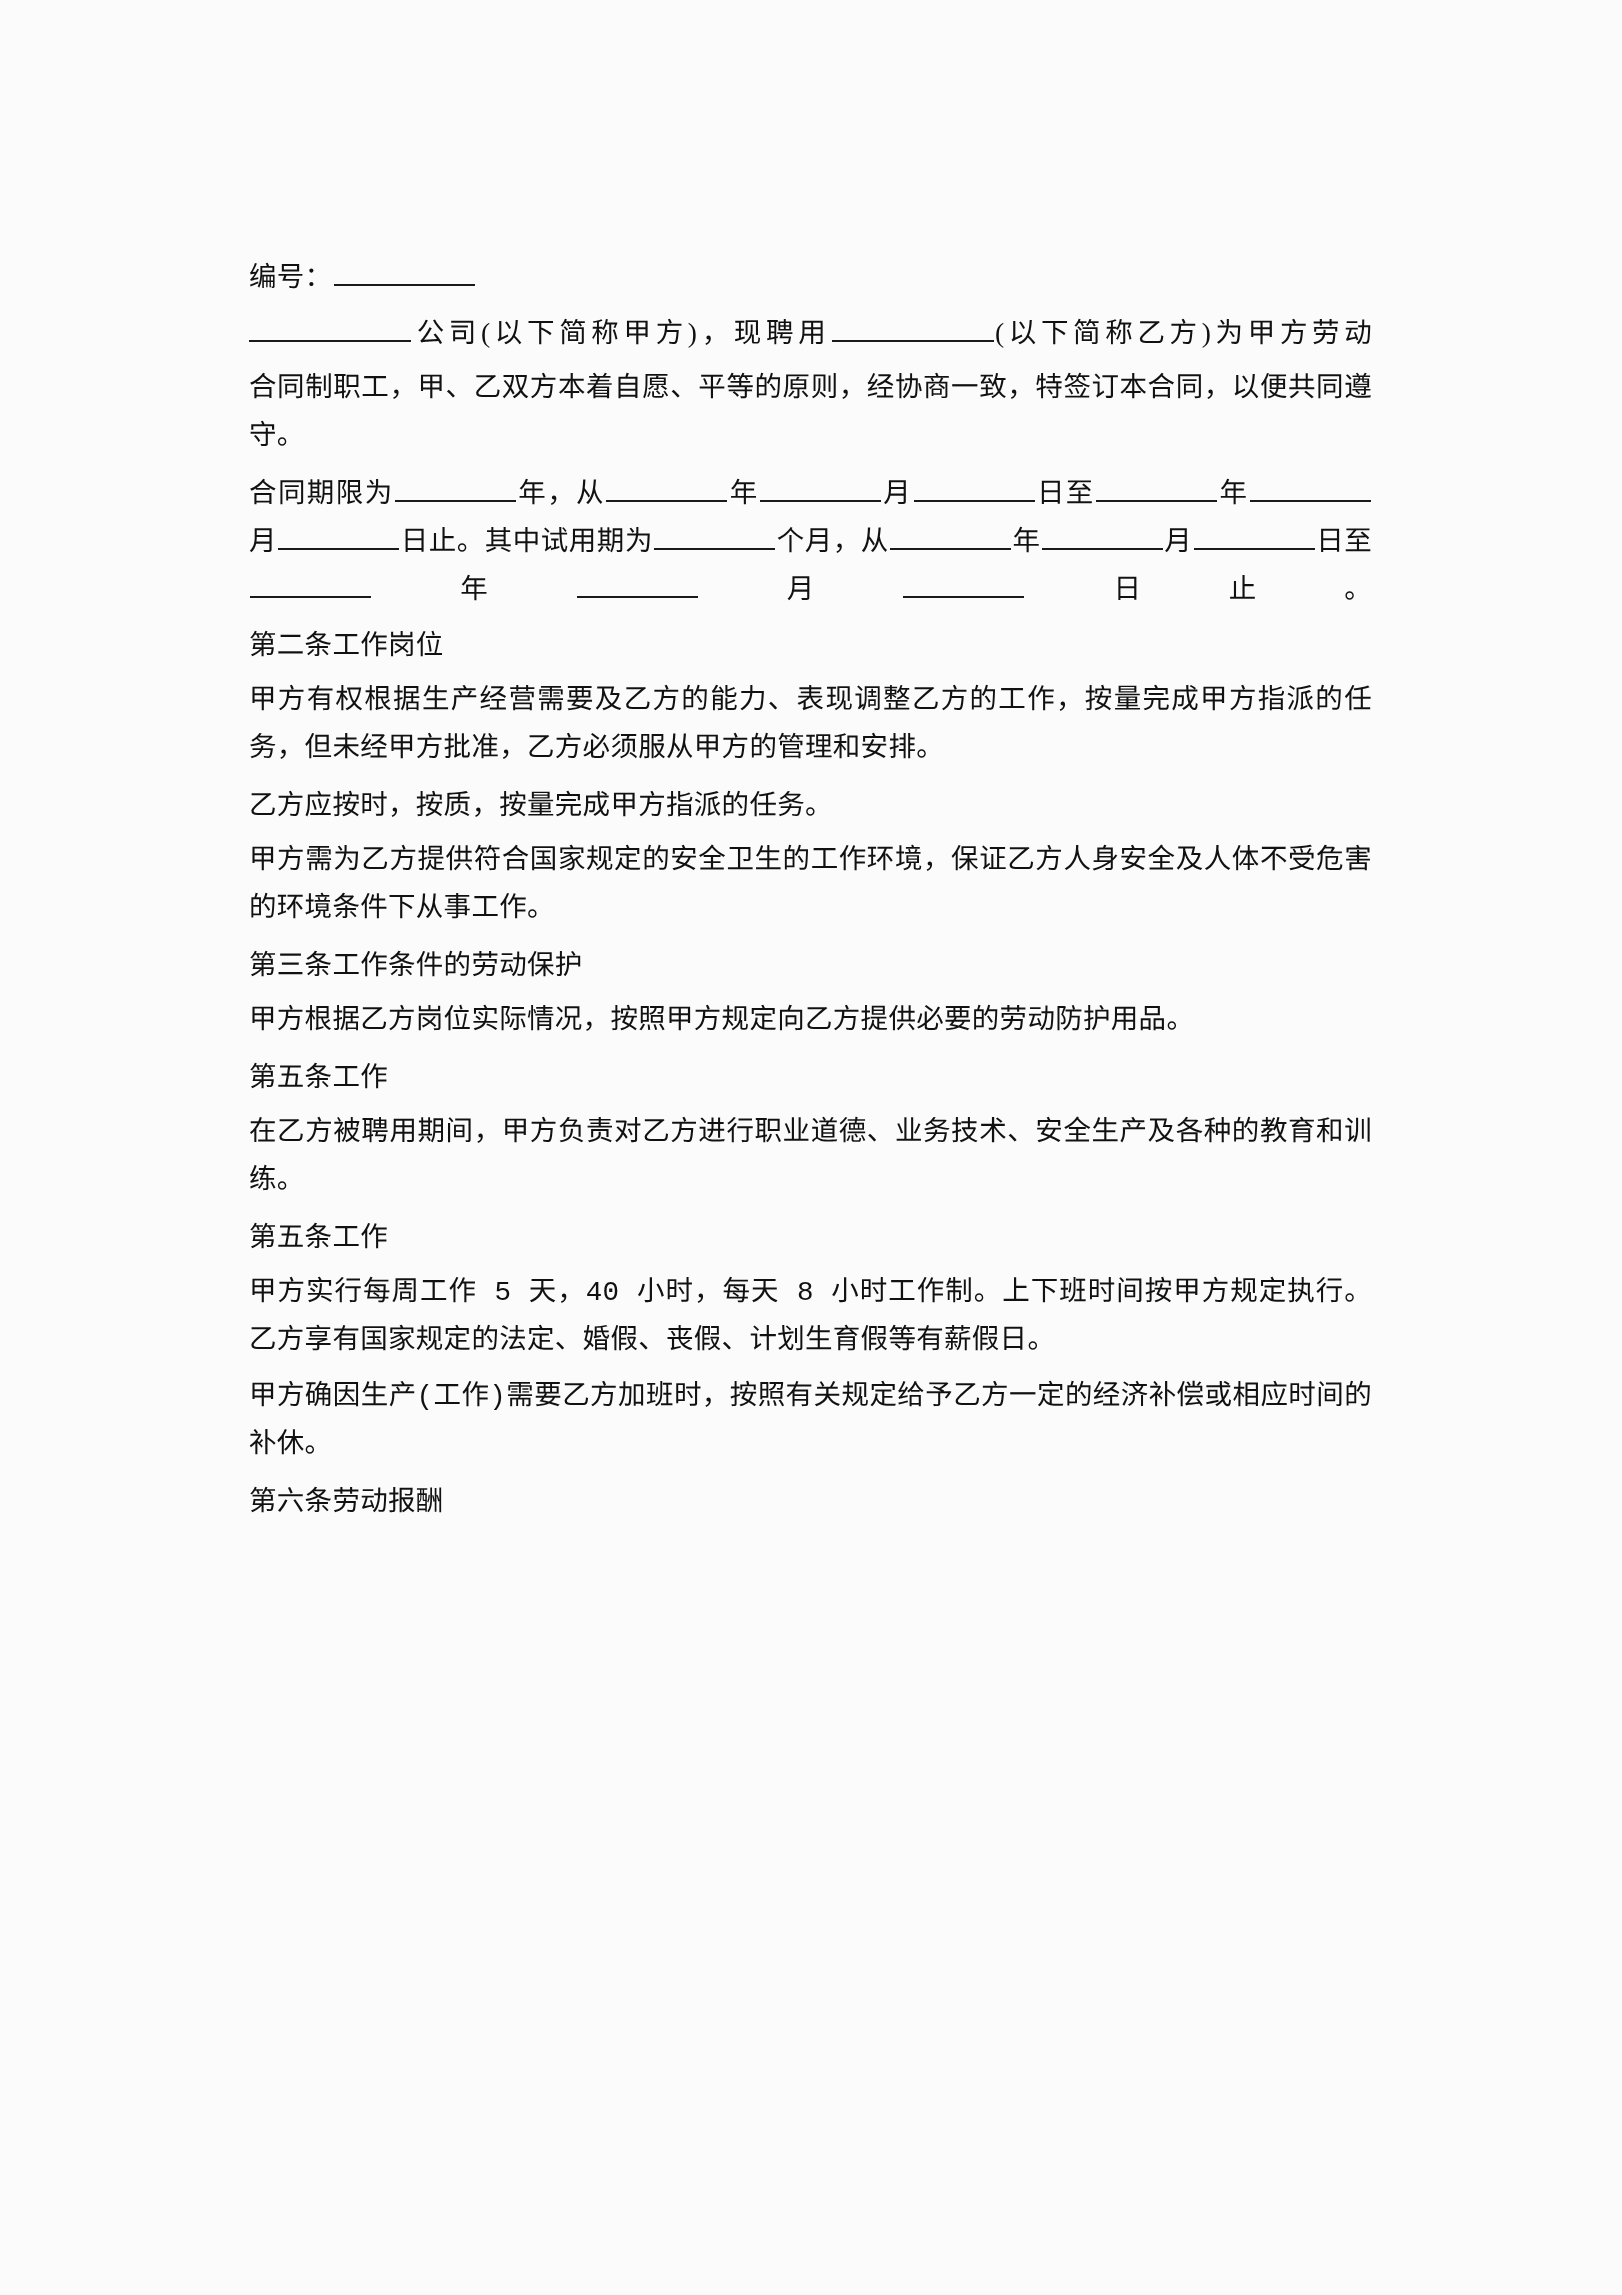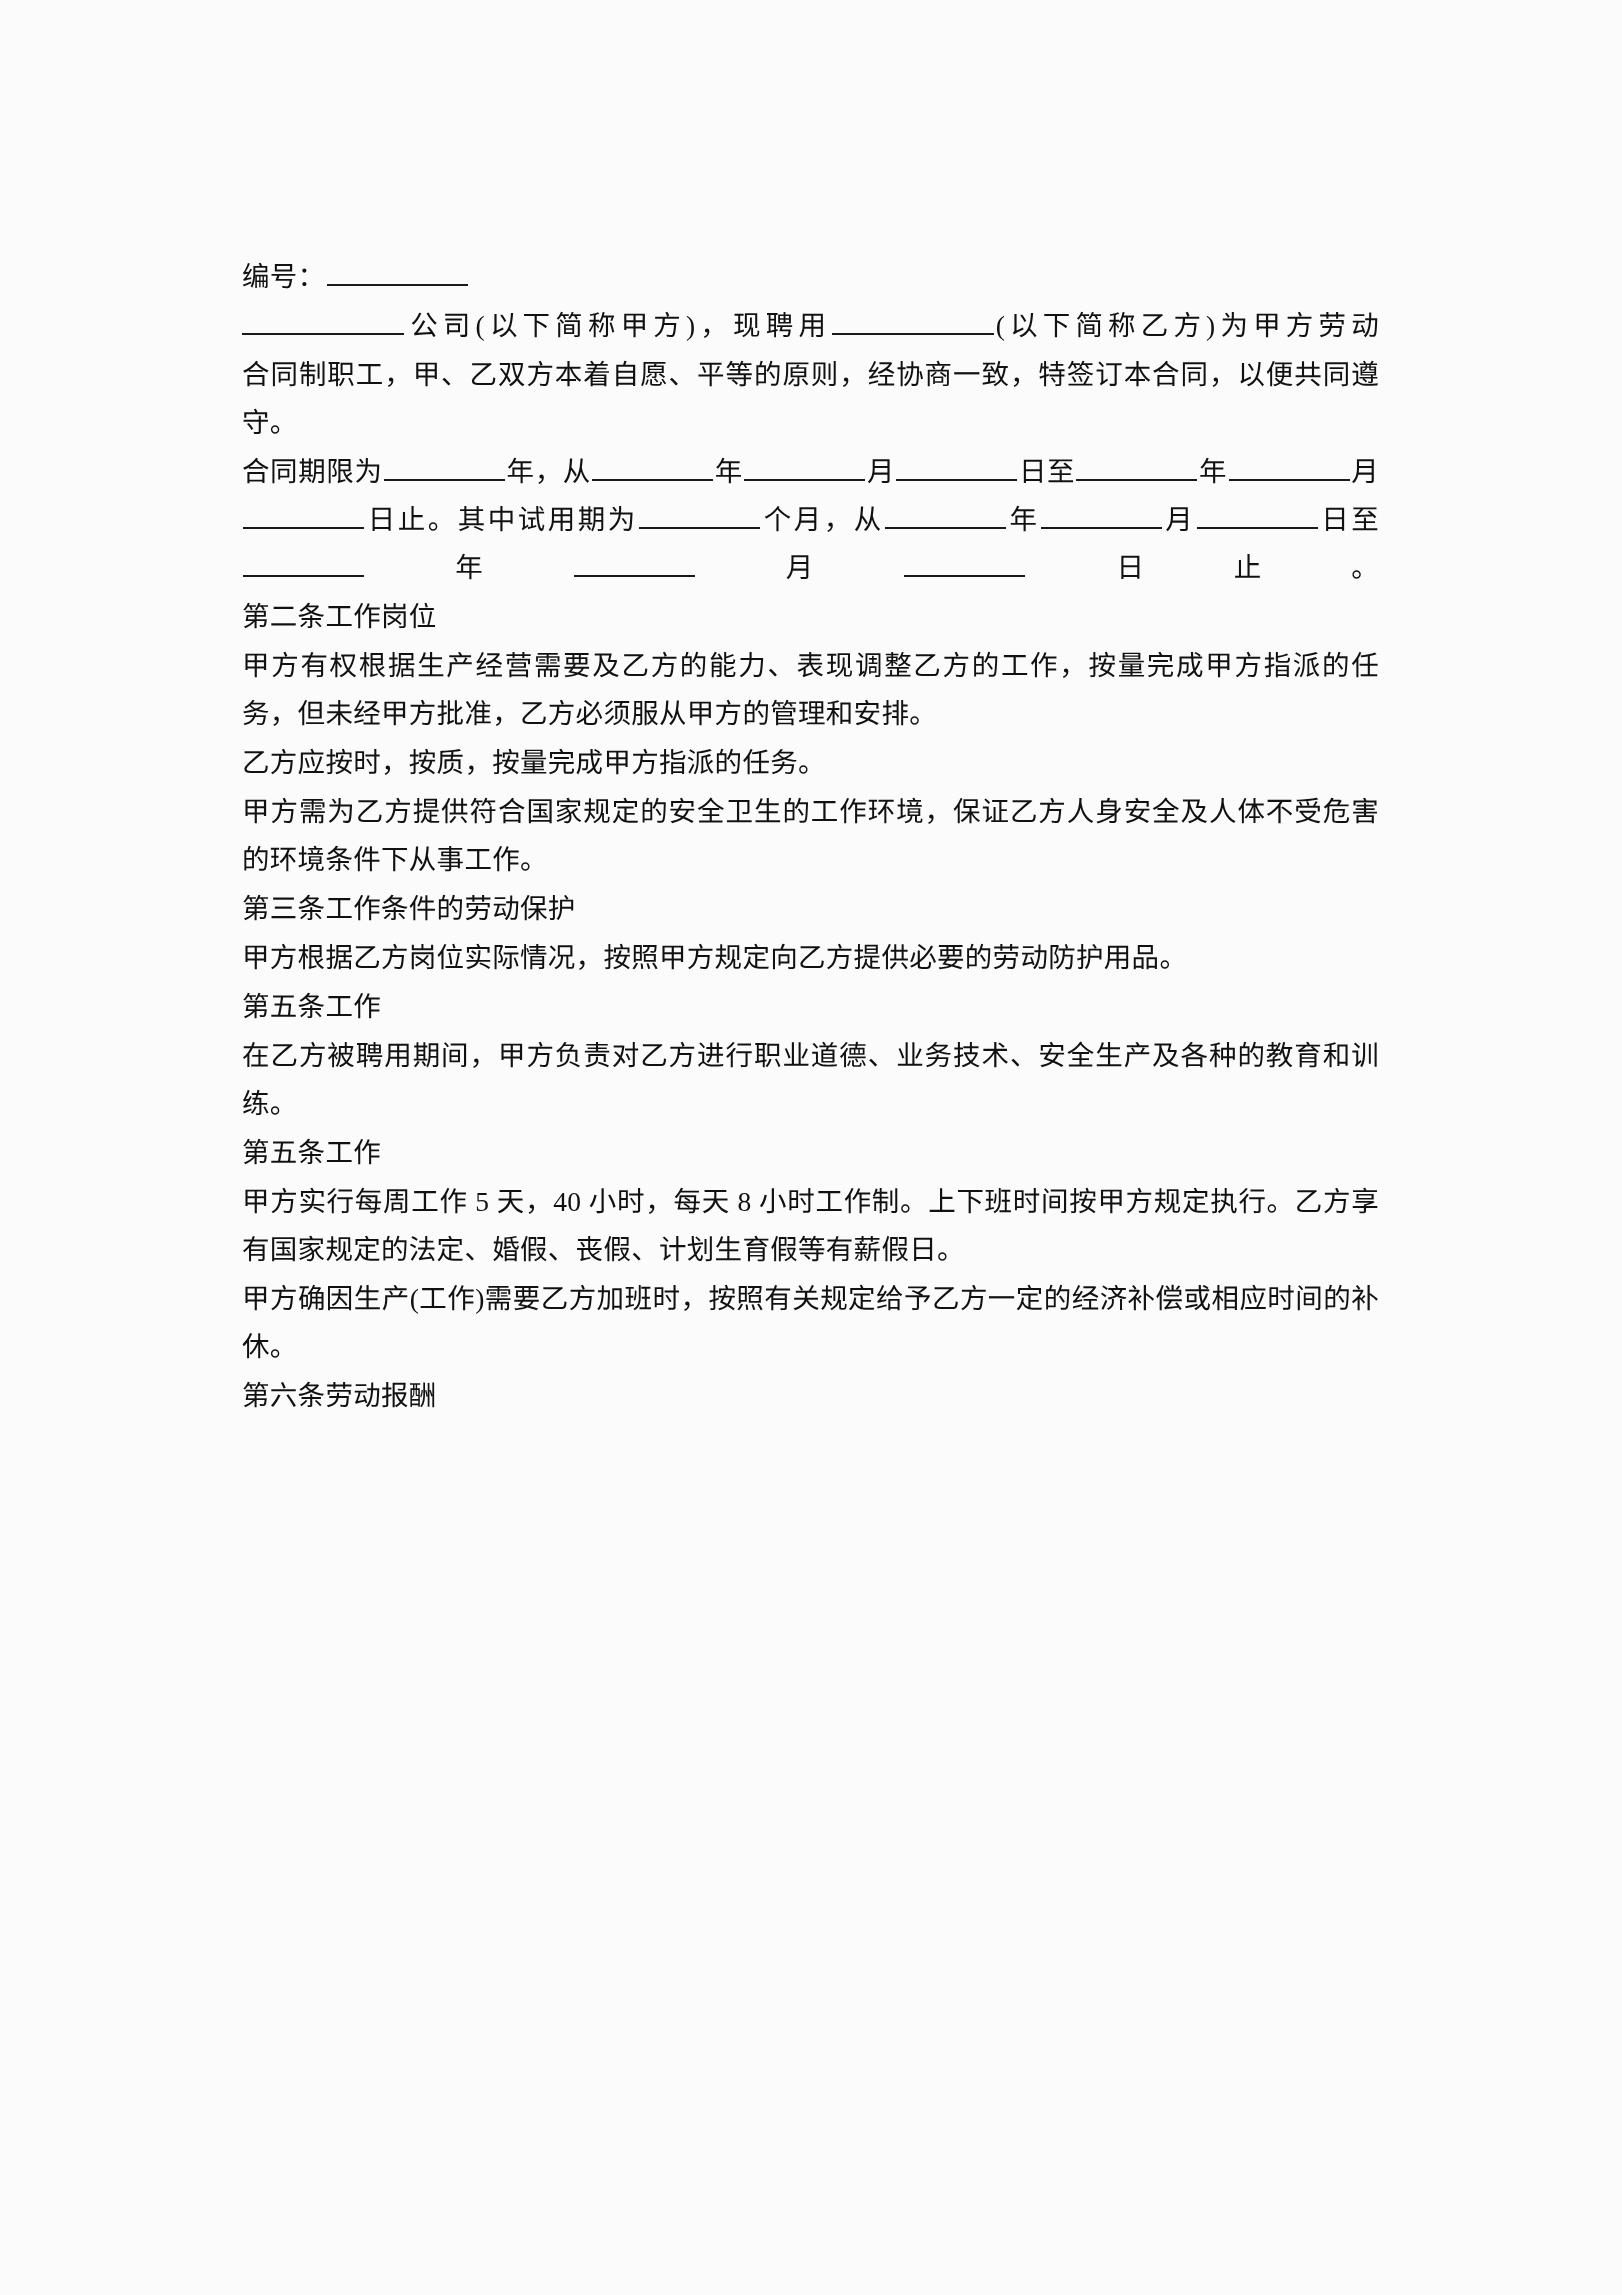--- a/index.html
+++ b/index.html
@@ -36,31 +36,32 @@
     text-align: center;
     letter-spacing: 1.3px;
     margin: 0 0 63px 0;
     color: #000000;
     white-space: nowrap;
   }
 
   .para {
     font-size: 27.5px;
     line-height: 48px;
-    margin: 1px;
+    margin: 8px;
     color: #111111;
     letter-spacing: 0.3px;
     text-align: left;
   }
 
   
   .para.justify {
     text-align: justify;
     text-align-last: left;
     text-justify: inter-character;
+    font-family: Liberation Mono, monospace;
   }
 
   
   .para.stretch {
     text-align: justify;
     text-align-last: justify;
     text-justify: inter-character;
     font-family: Liberation Serif, serif;
   }
 

